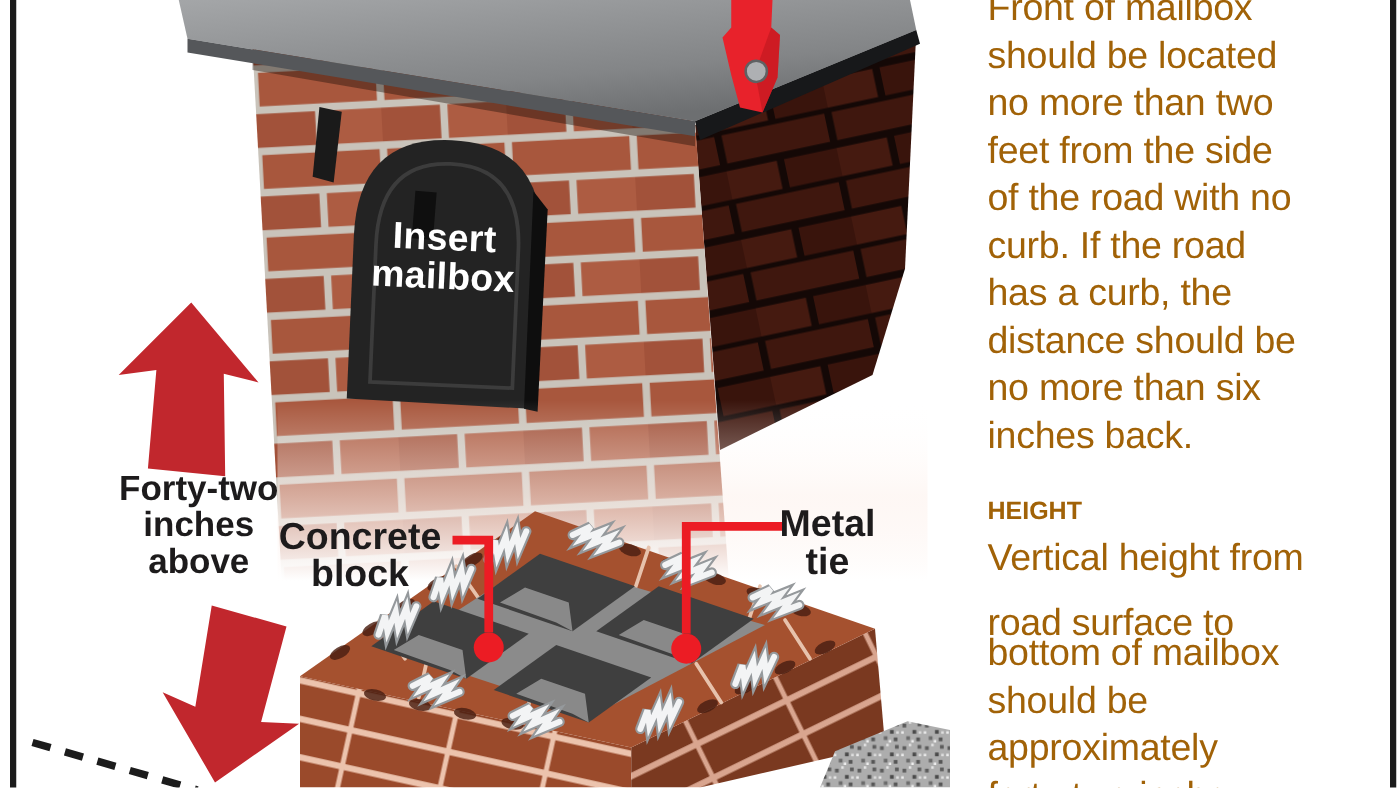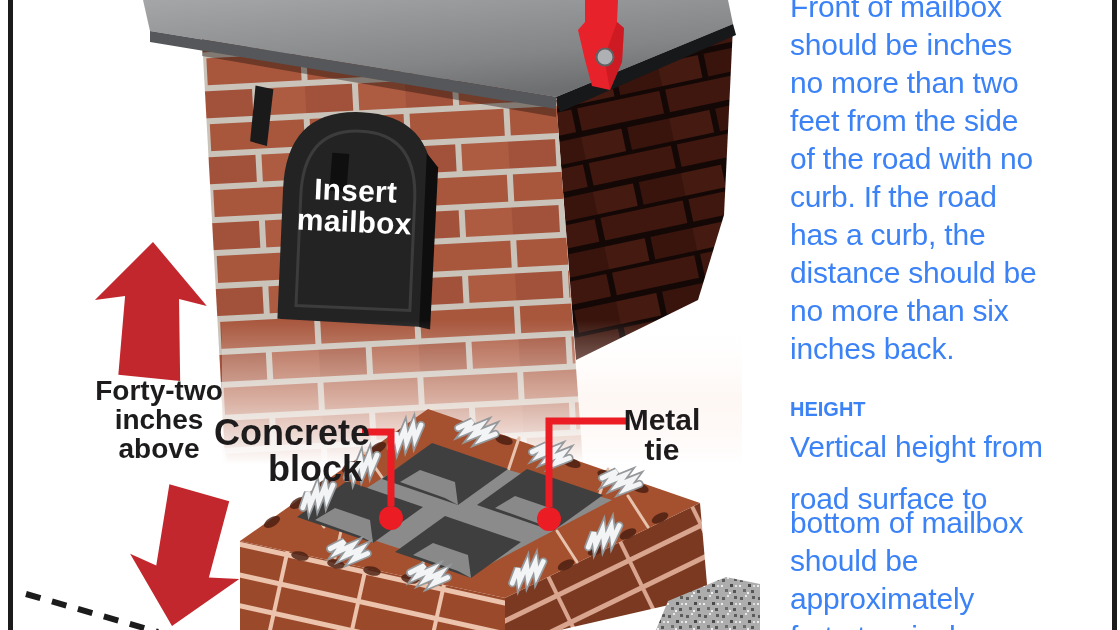--- a/index.html
+++ b/index.html
@@ -6,23 +6,23 @@
             font-family:"Liberation Sans","DejaVu Sans",sans-serif;}
   .stage{position:absolute;left:0;top:0;width:1120px;height:630px;background:#fff;}
   .vborder{position:absolute;top:0;width:5px;height:630px;background:#1b1b1b;}
   .vborder.left{left:8px;} .vborder.right{left:1112px;}
   svg.illus{position:absolute;left:0;top:0;}
   .lbl{position:absolute;font-weight:bold;color:#1d1b1c;text-align:center;line-height:1.04;}
   .lbl span{display:block;}
   .lbl.insert{left:282px;top:176px;width:146px;color:#fff;font-size:30px;line-height:1.02;
               transform:rotate(2.5deg);letter-spacing:.2px;}
   .lbl.fortytwo{left:80px;top:377px;width:158px;font-size:28px;line-height:1.03;}
-  .lbl.concrete{left:214px;top:415px;width:148px;font-size:36px;line-height:1.0;text-align:right;}
+  .lbl.concrete{left:214px;top:415px;width:148px;font-size:30px;line-height:1.0;}
   .lbl.metaltie{left:612px;top:405px;width:100px;font-size:30px;line-height:1.0;}
-  .col{position:absolute;left:790px;top:0;width:325px;height:630px;color:#3b82f6;}
+  .col{position:absolute;left:790px;top:0;width:325px;height:630px;color:#a16207;}
   .col .line{position:absolute;left:0;width:325px;height:38px;font-size:30px;line-height:38px;
              white-space:nowrap;letter-spacing:-0.2px;}
   .col .heading{position:absolute;left:0;top:391px;font-size:20px;font-weight:bold;line-height:36px;}
 </style>
 </head>
 <body>
 
 <div class="stage">
 
   <svg class="illus" width="1120" height="630" viewBox="0 0 1120 630">
@@ -212,21 +212,21 @@
     <span>block</span>
   </div>
 
   <div class="lbl metaltie">
     <span>Metal</span>
     <span>tie</span>
   </div>
 
   <div class="col">
     <div class="line" style="top:-12px">Front of mailbox</div>
-    <div class="line" style="top:26px">should be inches</div>
+    <div class="line" style="top:26px">should be located</div>
     <div class="line" style="top:64px">no more than two</div>
     <div class="line" style="top:140px">of the road with no</div>
     <div class="line" style="top:102px">feet from the side</div>
     <div class="line" style="top:178px">curb. If the road</div>
     <div class="line" style="top:216px">has a curb, the</div>
     <div class="line" style="top:254px">distance should be</div>
     <div class="line" style="top:292px">no more than six</div>
     <div class="line" style="top:330px">inches back.</div>
 
     <div class="heading">HEIGHT</div>

